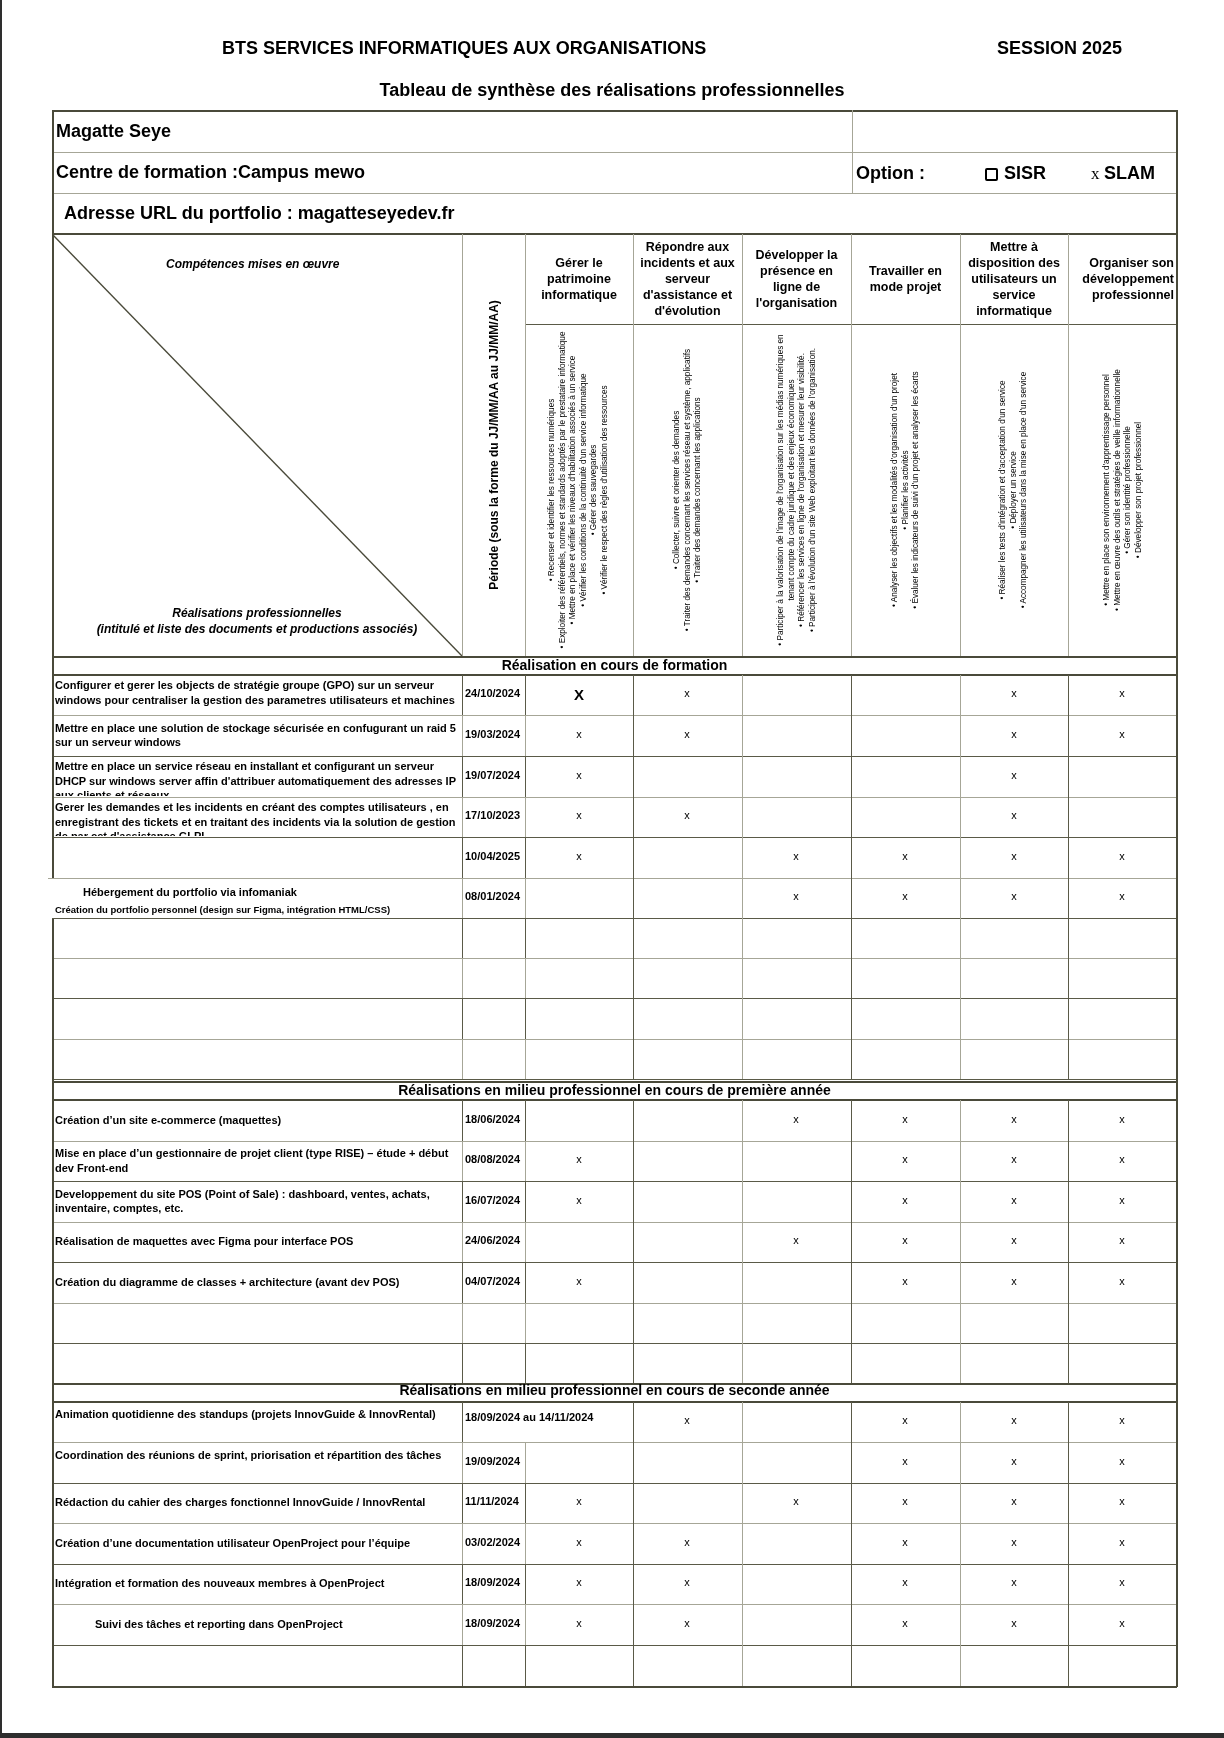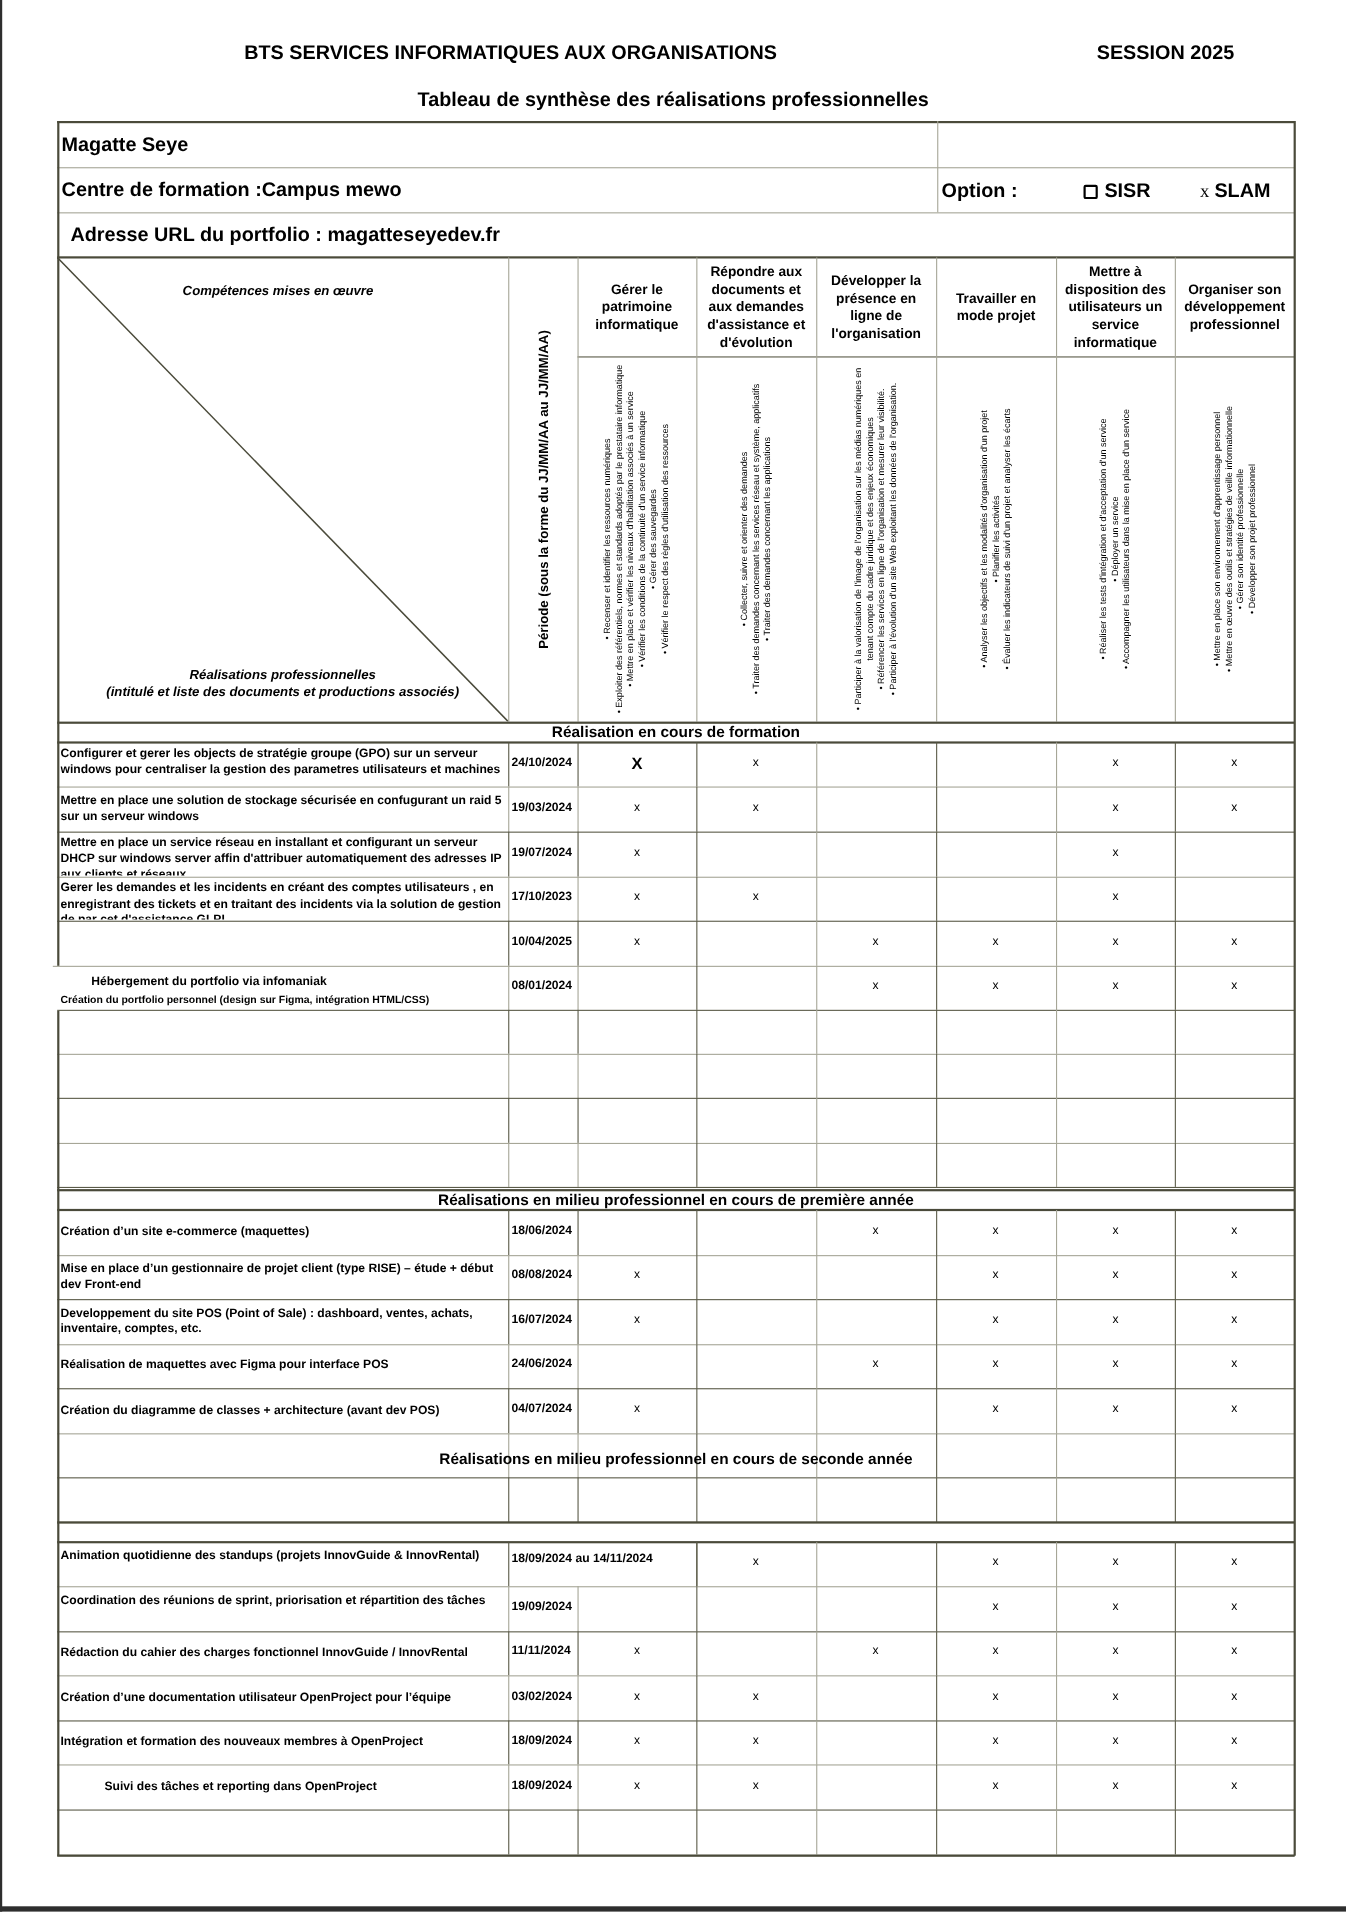--- a/index.html
+++ b/index.html
@@ -83,21 +83,21 @@
 <div class="comp-sub" style="left: 525px; width: 108px;">
     <div style="position: absolute; width: 322px; left: 50%; top: 50%; transform: translate(-50%, -50%) rotate(-90deg); font-size: 8.2px; line-height: 10.6px; text-align: center;">
       <div>• Recenser et identifier les ressources numériques</div>
       <div>• Exploiter des référentiels, normes et standards adoptés par le prestataire informatique</div>
       <div>• Mettre en place et vérifier les niveaux d'habilitation associés à un service</div>
       <div>• Vérifier les conditions de la continuité d'un service informatique</div>
       <div>• Gérer des sauvegardes</div>
       <div>• Vérifier le respect des règles d'utilisation des ressources</div>
     </div>
   </div>
-<div class="comp-title" style="left: 633px; width: 109px;">Répondre aux documents et aux demandes d'assistance et d'évolution</div>
+<div class="comp-title" style="left: 633px; width: 109px;">Répondre aux incidents et aux serveur d'assistance et d'évolution</div>
 <div class="comp-sub" style="left: 633px; width: 109px;">
     <div style="position: absolute; width: 322px; left: 50%; top: 50%; transform: translate(-50%, -50%) rotate(-90deg); font-size: 8.2px; line-height: 10.6px; text-align: center;">
       <div>• Collecter, suivre et orienter des demandes</div>
       <div>• Traiter des demandes concernant les services réseau et système, applicatifs</div>
       <div>• Traiter des demandes concernant les applications</div>
     </div>
   </div>
 <div class="comp-title" style="left: 742px; width: 109px;">Développer la présence en ligne de l'organisation</div>
 <div class="comp-sub" style="left: 742px; width: 109px;">
     <div style="position: absolute; width: 322px; left: 50%; top: 50%; transform: translate(-50%, -50%) rotate(-90deg); font-size: 8.2px; line-height: 10.6px; text-align: center;">
@@ -115,21 +115,21 @@
     </div>
   </div>
 <div class="comp-title" style="left: 960px; width: 108px;">Mettre à disposition des utilisateurs un service informatique</div>
 <div class="comp-sub" style="left: 960px; width: 108px;">
     <div style="position: absolute; width: 322px; left: 50%; top: 50%; transform: translate(-50%, -50%) rotate(-90deg); font-size: 8.2px; line-height: 10.6px; text-align: center;">
       <div>• Réaliser les tests d'intégration et d'acceptation d'un service</div>
       <div>• Déployer un service</div>
       <div>• Accompagner les utilisateurs dans la mise en place d'un service</div>
     </div>
   </div>
-<div class="comp-title" style="left: 1068px; width: 109px;">Organiser son développement professionnel</div>
+<div class="comp-title" style="left: 1068px; width: 109px; text-align: right;">Organiser son développement professionnel</div>
 <div class="comp-sub" style="left: 1068px; width: 109px;">
     <div style="position: absolute; width: 322px; left: 50%; top: 50%; transform: translate(-50%, -50%) rotate(-90deg); font-size: 8.2px; line-height: 10.6px; text-align: center;">
       <div>• Mettre en place son environnement d'apprentissage personnel</div>
       <div>• Mettre en œuvre des outils et stratégies de veille informationnelle</div>
       <div>• Gérer son identité professionnelle</div>
       <div>• Développer son projet professionnel</div>
     </div>
   </div>
 <div class="hl" style="left: 525px; top: 324px; width: 652px;"></div>
 <div class="vl light" style="left: 462px; top: 234px; height: 422px;"></div>
@@ -351,21 +351,21 @@
 <div class="cell-date" style="left: 465px; top: 1355.5px;"></div>
 <div class="vl" style="left: 462px; top: 1343px; height: 41px;"></div>
 <div class="vl" style="left: 525px; top: 1343px; height: 41px;"></div>
 <div class="vl" style="left: 633px; top: 1343px; height: 41px;"></div>
 <div class="vl light" style="left: 742px; top: 1343px; height: 41px;"></div>
 <div class="vl" style="left: 851px; top: 1343px; height: 41px;"></div>
 <div class="vl light" style="left: 960px; top: 1343px; height: 41px;"></div>
 <div class="vl" style="left: 1068px; top: 1343px; height: 41px;"></div>
 <div class="hl light" style="left: 52px; top: 1384px; width: 1125px;"></div>
 <div class="hl thick" style="left: 52px; top: 1383px; width: 1125px;"></div>
-<div class="section-header" style="top: 1317px;">Réalisations en milieu professionnel en cours de seconde année</div>
+<div class="section-header" style="top: 1381px;">Réalisations en milieu professionnel en cours de seconde année</div>
 <div class="hl thick" style="left: 52px; top: 1401px; width: 1125px;"></div>
 <div class="cell-text" style="left: 55px; top: 1407px; width: 405px; height: 36px;">Animation quotidienne des standups (projets InnovGuide &amp; InnovRental)</div>
 <div class="cell-date" style="left: 465px; top: 1411px;">18/09/2024 au 14/11/2024</div>
 <div class="cell-mark" style="left: 633px; top: 1414px;">x</div>
 <div class="cell-mark" style="left: 851px; top: 1414px;">x</div>
 <div class="cell-mark" style="left: 960px; top: 1414px;">x</div>
 <div class="cell-mark" style="left: 1068px; top: 1414px;">x</div>
 <div class="vl" style="left: 462px; top: 1402px; height: 40px;"></div>
 <div class="vl" style="left: 633px; top: 1402px; height: 40px;"></div>
 <div class="vl" style="left: 633px; top: 1402px; height: 40px;"></div>

